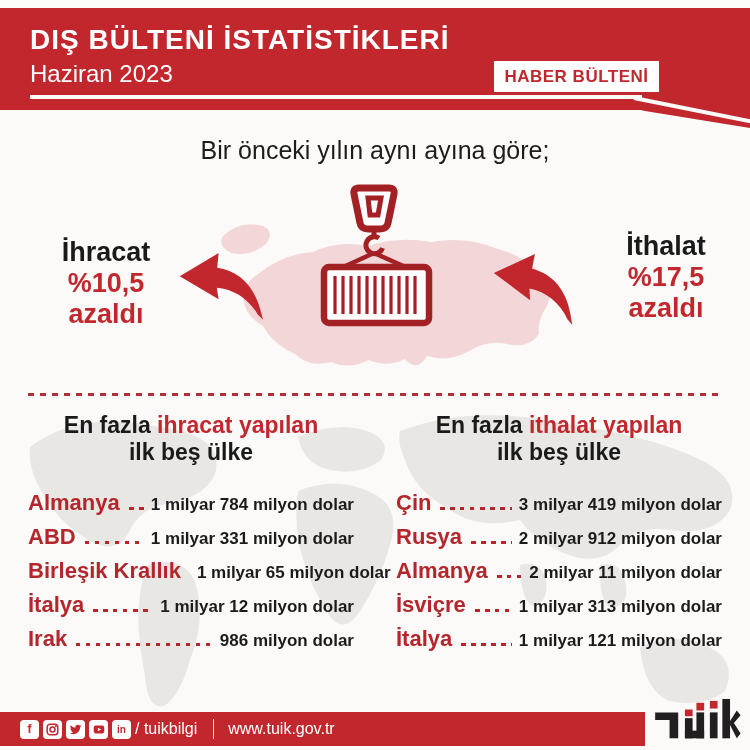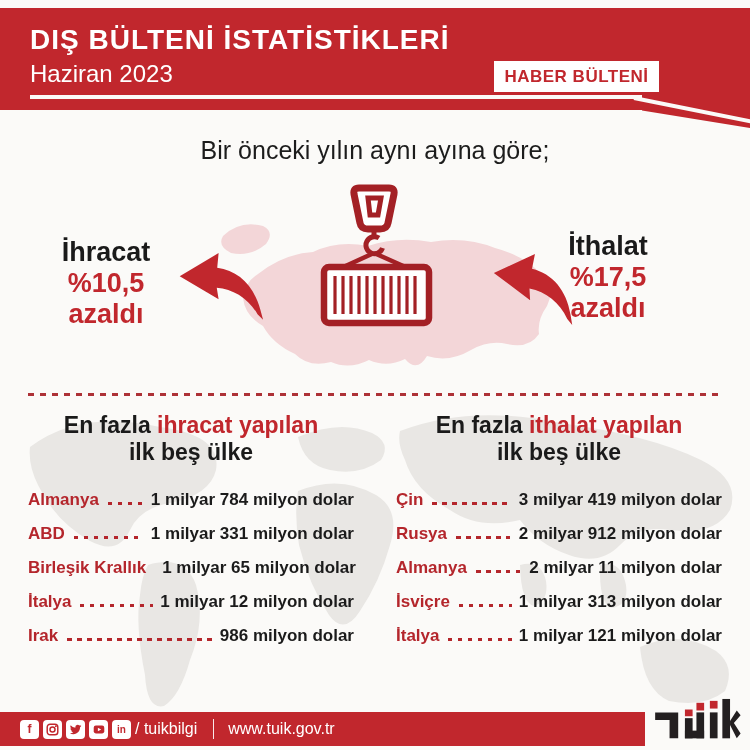--- a/index.html
+++ b/index.html
@@ -27,35 +27,35 @@
   .lead { position:absolute; left:0; top:136px; width:750px; text-align:center;
     font-size:25px; color:#1c1c1c; z-index:2; }
   .turkey { position:absolute; left:203px; top:212px; width:358px; height:170px; }
   .crane { position:absolute; left:315px; top:183px; width:125px; height:172px; z-index:3; }
   .arrow { position:absolute; width:88px; height:72px; z-index:3; }
   .arrow.left { left:176px; top:249px; }
   .arrow.right { left:489px; top:250px; transform:rotate(6deg); }
   .stat { position:absolute; width:152px; text-align:center; font-size:27px; font-weight:bold;
     line-height:31px; z-index:3; }
   .stat.export { left:30px; top:237px; }
-  .stat.import { left:532px; top:231px; }
+  .stat.import { left:590px; top:231px; }
   .stat .lbl { color:#1a1a1a; }
   .stat .val, .stat .chg { color:#c1272d; }
   
   .divider { position:absolute; left:28px; top:393px; width:694px; height:3px;
     background:repeating-linear-gradient(90deg,#ad3137 0 6px, transparent 6px 12px); }
   
   .col { position:absolute; top:412px; width:326px; z-index:2; }
   .col.export { left:28px; }
   .col.import { left:396px; }
   .col-title { text-align:center; font-size:23px; font-weight:bold; line-height:27px; color:#1a1a1a; }
   .col-title .hl { color:#c1272d; }
   .rows { margin-top:24px; }
   .row { display:flex; align-items:baseline; height:17px; margin-bottom:17px; }
-  .row .country { color:#b4262c; font-size:17px; font-weight:bold; white-space:nowrap; }
+  .row .country { color:#b4262c; font-size:22px; font-weight:bold; white-space:nowrap; }
   .row .leader { flex:1; height:3px; margin:0 7px 0 9px;
     background:repeating-linear-gradient(90deg,#b4262c 0 4.5px, transparent 4.5px 10px); }
   .row .value { color:#1b1b1b; font-size:17px; font-weight:bold; white-space:nowrap; }
   
   .footer-bar { position:absolute; left:0; top:712px; width:645px; height:34px; background:#c1272d;
     display:flex; align-items:center; padding-left:20px; z-index:2; }
   .socials { display:flex; gap:4px; align-items:center; }
   .sicon { width:19px; height:19px; background:#fff; border-radius:4px; color:#c1272d;
     display:flex; align-items:center; justify-content:center; font-weight:bold; font-size:12px; }
   .handle { color:#fff; font-size:16px; margin-left:4px; }

